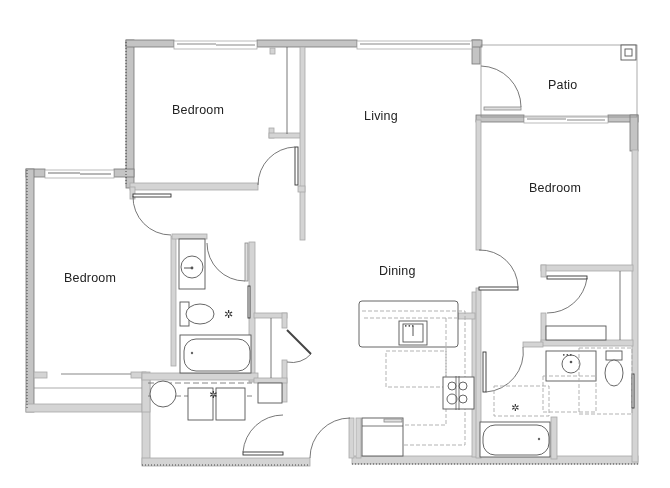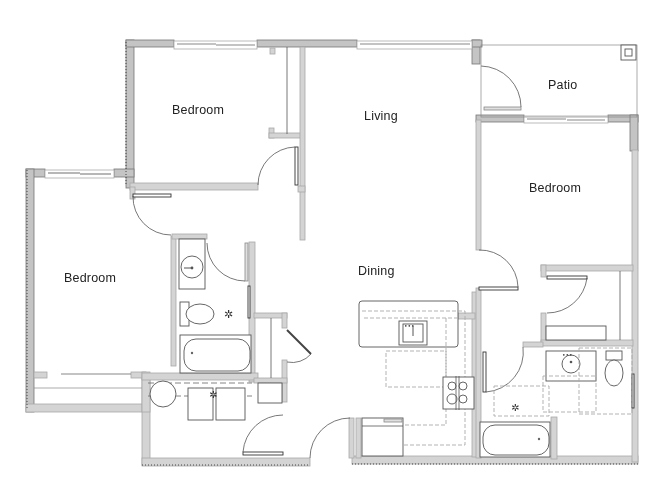--- a/index.html
+++ b/index.html
@@ -234,13 +234,13 @@
     <rect class="fixture" x="483" y="425" width="66" height="30" rx="12"></rect>
     <circle cx="539" cy="439" r="1.2" fill="#666"></circle>
   </g>
 </svg>
 
 <div class="label" style="left:172px; top:103px;">Bedroom</div>
 <div class="label" style="left:364px; top:109px;">Living</div>
 <div class="label" style="left:548px; top:78px;">Patio</div>
 <div class="label" style="left:529px; top:181px;">Bedroom</div>
 <div class="label" style="left:64px; top:271px;">Bedroom</div>
-<div class="label" style="left:358px; top:264px;">Dining</div>
+<div class="label" style="left:379px; top:264px;">Dining</div>
 
 </body></html>

